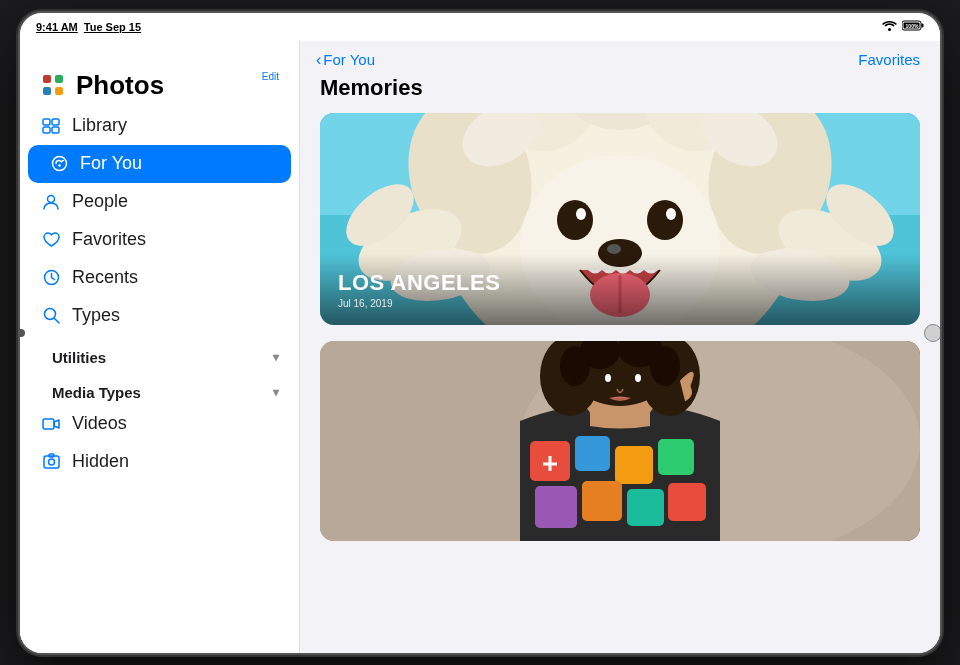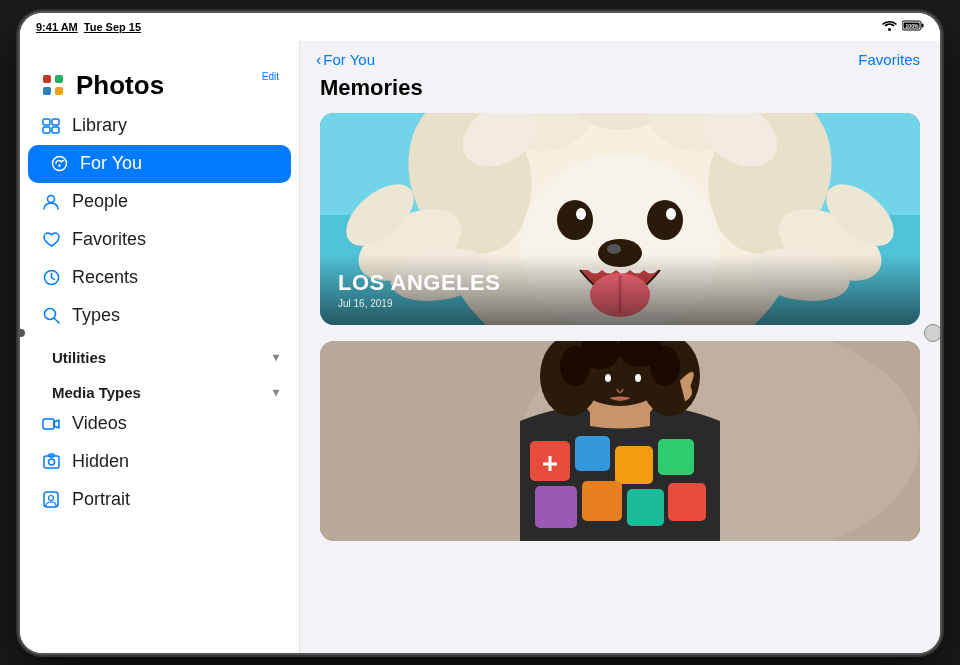--- a/index.html
+++ b/index.html
@@ -381,30 +381,20 @@
             <svg width="17" height="17" viewBox="0 0 17 17">
               <rect x="1" y="3" width="15" height="12" rx="2" fill="none" stroke="#007aff" stroke-width="1.5"></rect>
               <circle cx="8.5" cy="9" r="3" fill="none" stroke="#007aff" stroke-width="1.5"></circle>
               <rect x="6" y="1" width="5" height="3" rx="1" fill="none" stroke="#007aff" stroke-width="1.5"></rect>
             </svg>
           </span>
           <span>Hidden</span>
         </div>
 
 
-        <div class="nav-item">
-          <span class="nav-icon">
-            <svg width="16" height="17" viewBox="0 0 16 17">
-              <rect x="1" y="1" width="14" height="15" rx="3" fill="none" stroke="#007aff" stroke-width="1.5"></rect>
-              <circle cx="8" cy="7" r="2.5" fill="none" stroke="#007aff" stroke-width="1.2"></circle>
-              <path d="M3 15 C3 12.5 5 11 8 11 C11 11 13 12.5 13 15" fill="none" stroke="#007aff" stroke-width="1.2"></path>
-            </svg>
-          </span>
-          <span>Portrait</span>
-        </div>
 
       </div>
     </div>
 
     <div class="main-content">
       <div class="content-header">
         <button class="back-btn">
           <span class="back-chevron">‹</span>
           <span>For You</span>
         </button>

